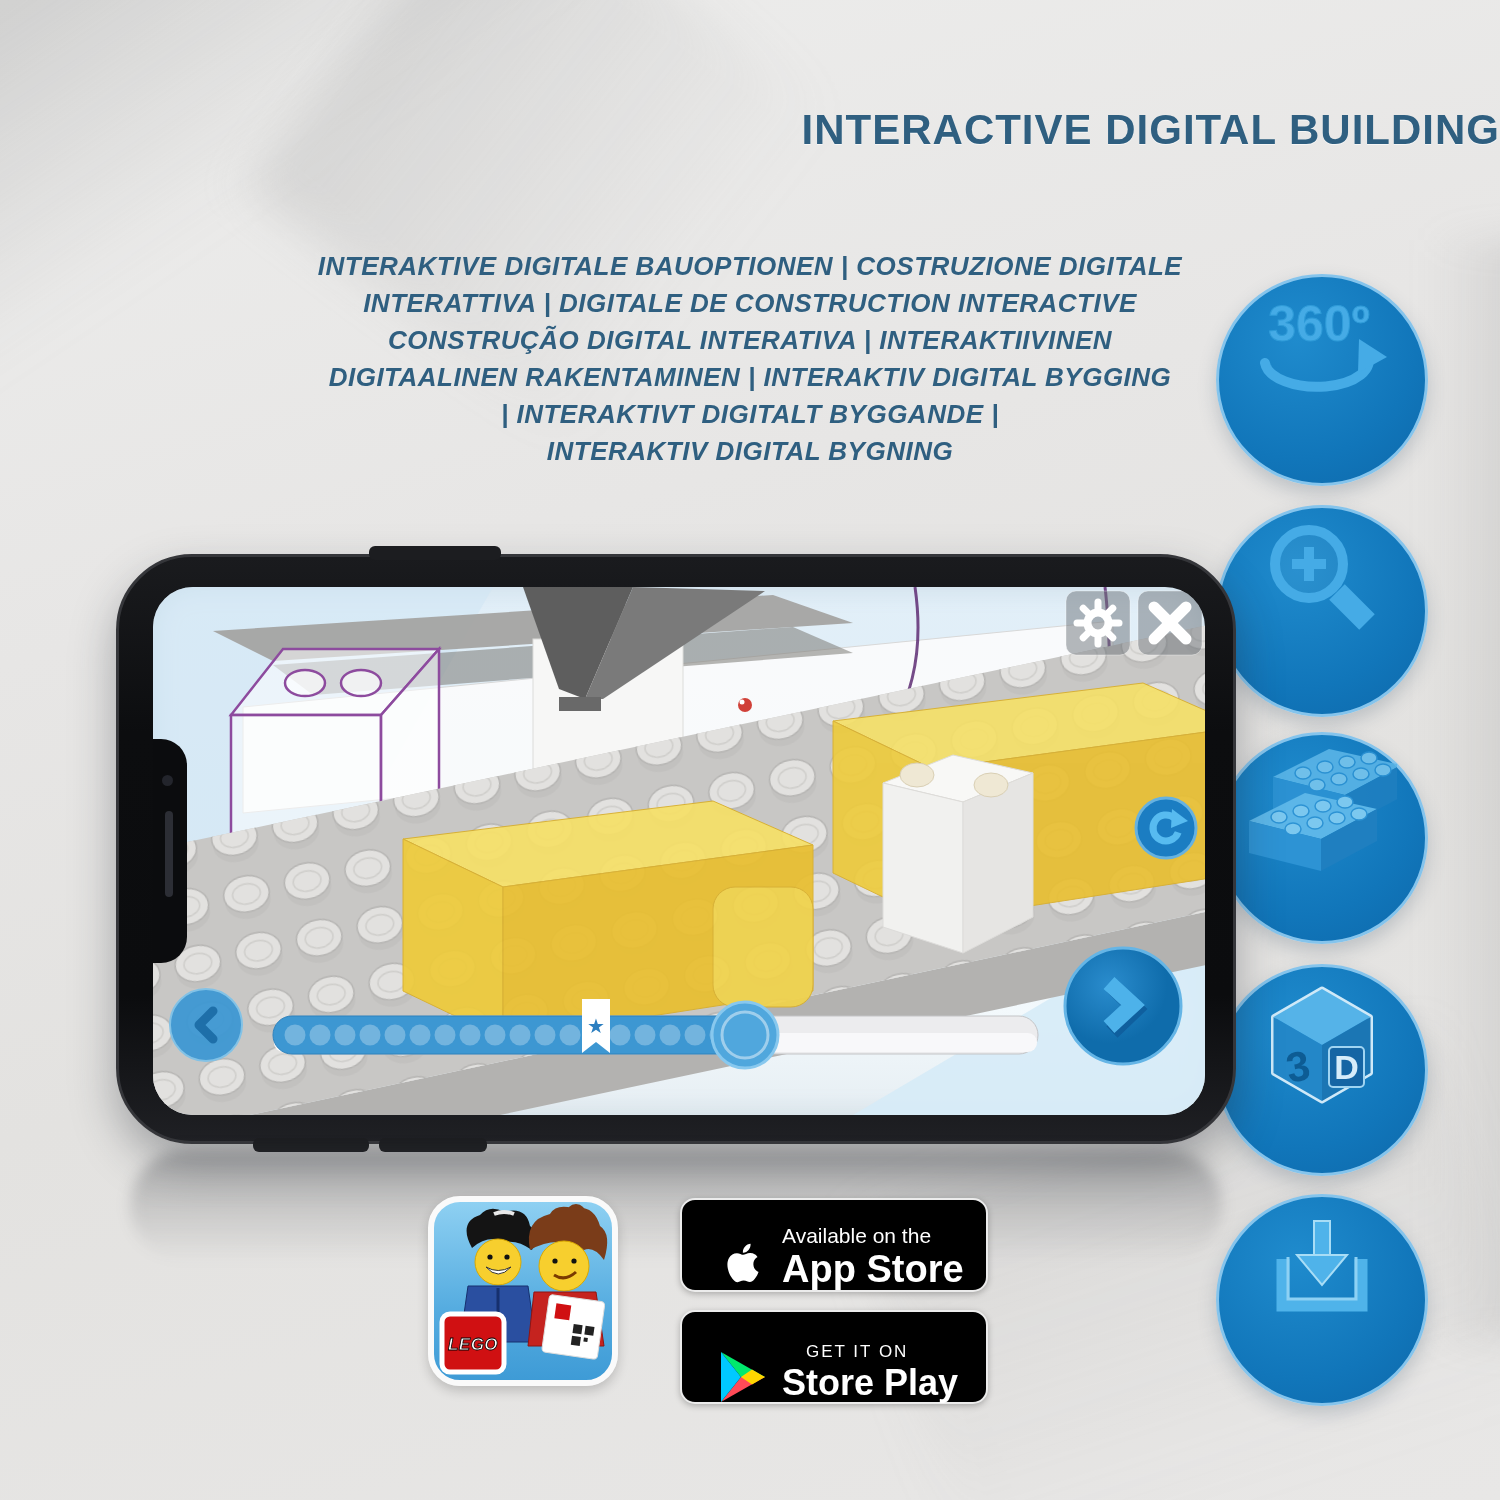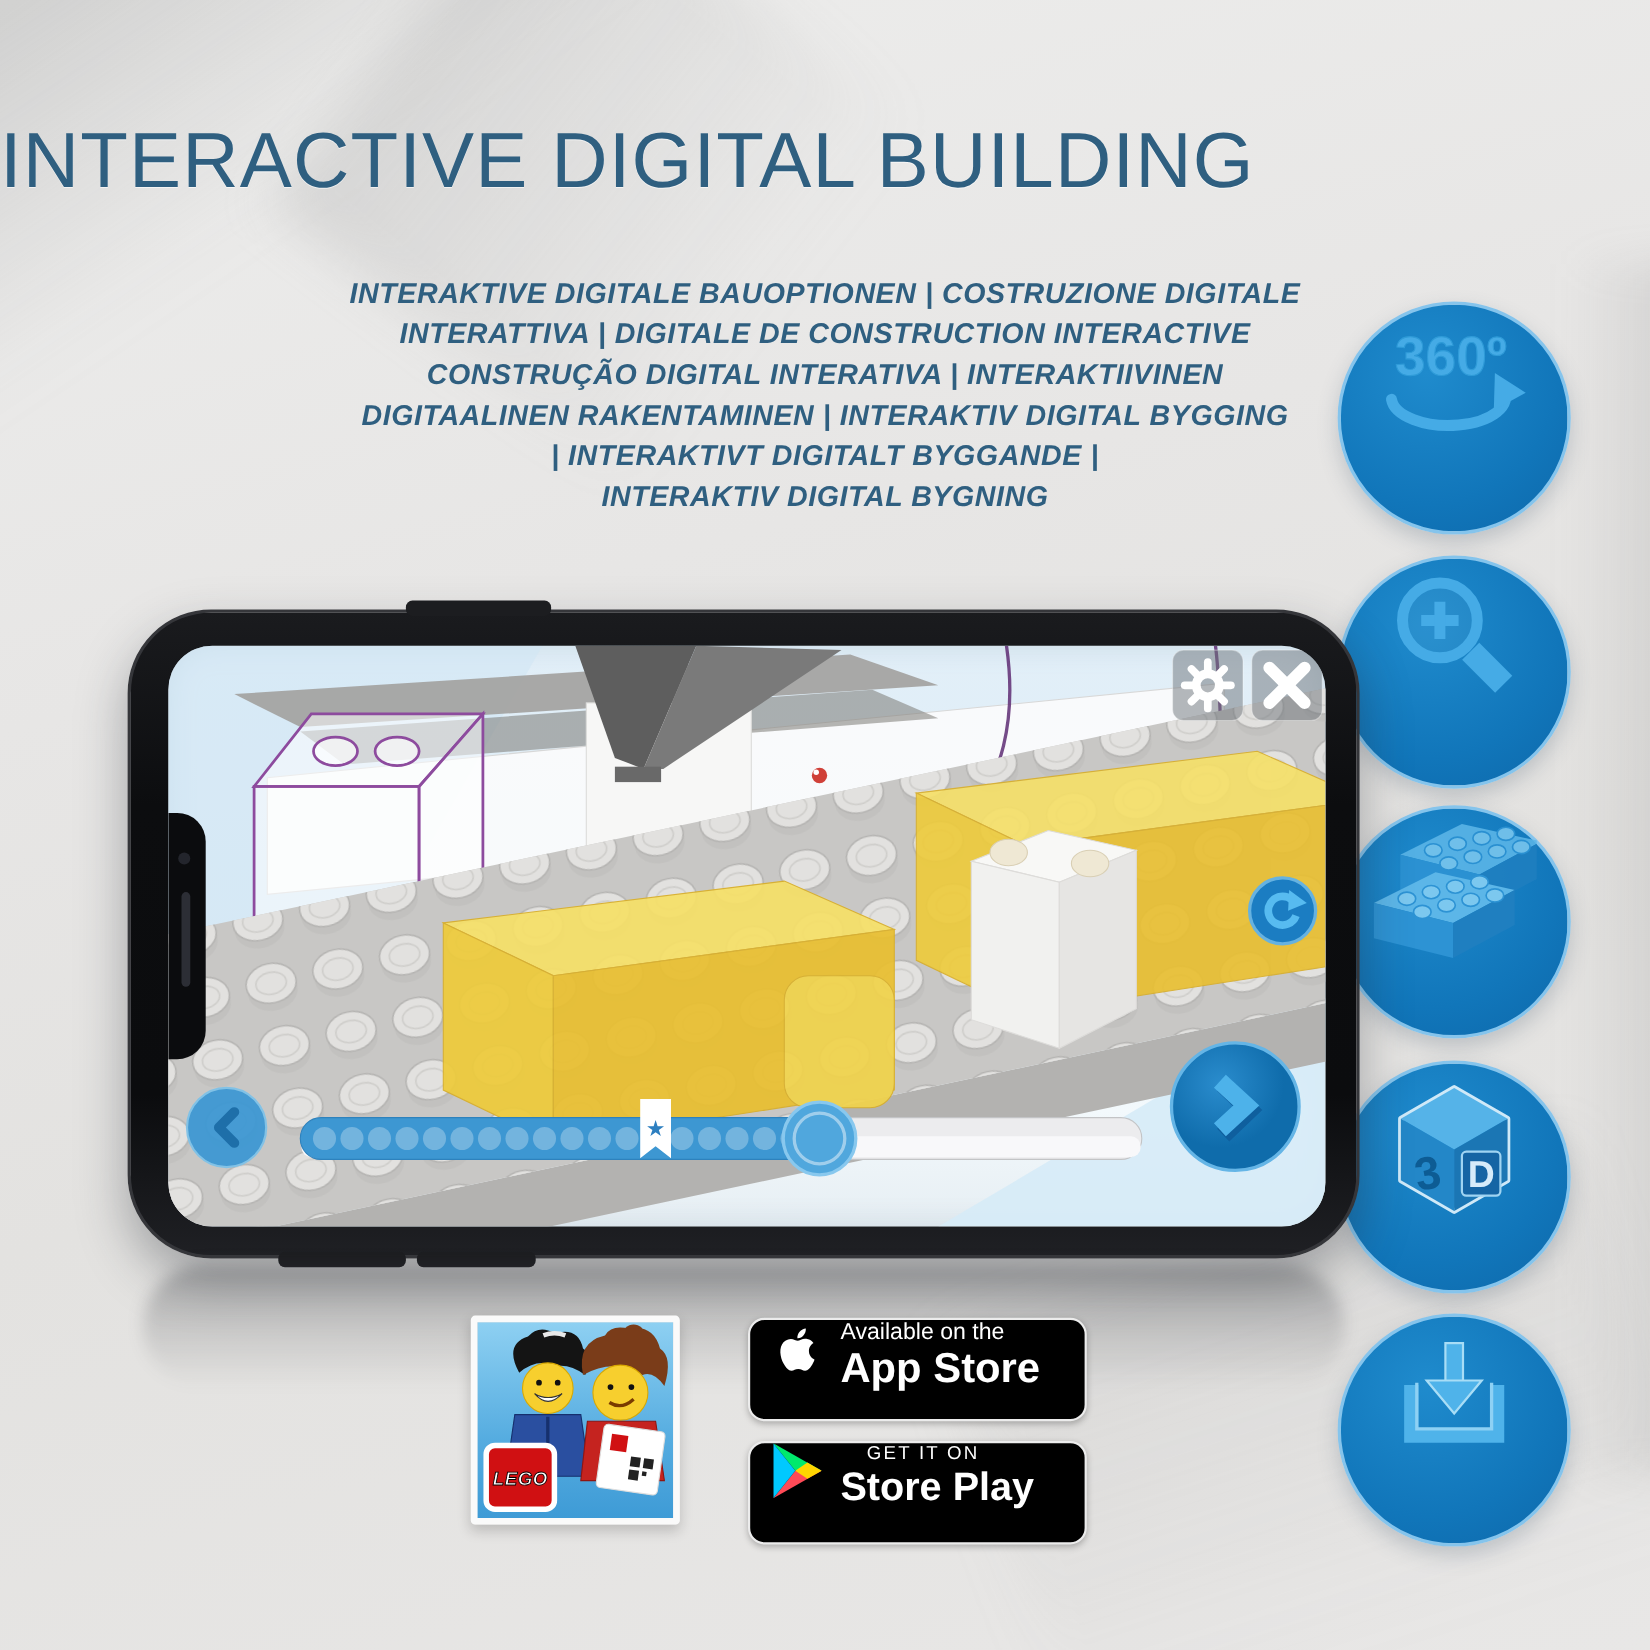--- a/index.html
+++ b/index.html
@@ -13,22 +13,22 @@
   .streak-1{left:-260px;top:-140px;width:900px;height:340px;transform:rotate(-34deg);
     background:linear-gradient(180deg,rgba(150,150,150,.38),rgba(150,150,150,0));filter:blur(26px);}
   .streak-2{left:330px;top:-60px;width:420px;height:420px;transform:rotate(-52deg);
     background:linear-gradient(180deg,rgba(165,165,165,.30),rgba(165,165,165,0));filter:blur(22px);}
   .streak-3{left:1430px;top:240px;width:120px;height:1100px;
     background:linear-gradient(90deg,rgba(150,150,150,0),rgba(140,140,140,.28));filter:blur(18px);}
   .streak-4{left:900px;top:1120px;width:600px;height:380px;transform:rotate(-18deg);
     background:linear-gradient(180deg,rgba(160,160,160,.16),rgba(160,160,160,0));filter:blur(24px);}
 
   .page-title{
-    position:absolute;top:106px;left:0;width:1500px;text-align:left;
-    font-size:71px;font-weight:normal;letter-spacing:1px;color:#2f5f80;
+    position:absolute;top:106px;left:0;width:1500px;text-align:right;
+    font-size:42px;font-weight:bold;letter-spacing:1px;color:#2f5f80;
     text-shadow:0 1px 0 rgba(255,255,255,.6);
   }
   .subtitle{
     position:absolute;top:248px;left:220px;width:1060px;text-align:center;
     color:#2f5f80;font-weight:bold;font-size:26px;line-height:37px;letter-spacing:.5px;font-style:italic;
   }
   .subtitle .line{display:block;}
 
   
   .fcircle{
@@ -63,29 +63,30 @@
   }
   .notch .cam{position:absolute;left:9px;top:36px;width:11px;height:11px;border-radius:50%;background:#23252c;}
   .notch .speaker{position:absolute;left:12px;top:72px;width:8px;height:86px;border-radius:5px;background:#2c2e35;}
   .phone-reflection{
     position:absolute;left:130px;top:1150px;width:1092px;height:112px;border-radius:56px;
     background:linear-gradient(180deg,rgba(55,58,64,.32),rgba(55,58,64,0));filter:blur(7px);
   }
 
   
   .app-icon{
-    position:absolute;left:428px;top:1196px;width:190px;height:190px;border-radius:4px;
+    position:absolute;left:428px;top:1196px;width:190px;height:190px;border-radius:32px;
     border:6px solid #fafafa;box-sizing:border-box;overflow:hidden;
     background:linear-gradient(180deg,#8ed0f2 0%,#55ace0 60%,#3e9bd6 100%);
     box-shadow:0 5px 12px rgba(0,0,0,.18);cursor:pointer;
   }
   .badge{
     position:absolute;left:680px;width:308px;height:94px;border-radius:15px;background:#000;
-    border:2px solid #ececec;box-sizing:border-box;display:flex;align-items:flex-start;cursor:pointer;
+    border:2px solid #ececec;box-sizing:border-box;display:flex;align-items:flex-end;cursor:pointer;
     box-shadow:0 2px 6px rgba(0,0,0,.25);
+    padding-left:18px;
   }
   .badge-appstore{top:1198px}.badge-googleplay{top:1310px}
   .badge .logo{width:62px;display:flex;justify-content:center;margin-left:12px;flex:0 0 auto;}
   .badge .text{color:#fff;margin-left:8px;line-height:1.05;}
   .badge .tagline{font-size:21px;font-weight:400;}
   .badge-googleplay .tagline{font-size:17px;letter-spacing:2px;margin-left:24px;}
   .badge .name{font-size:38px;font-weight:bold;margin-top:3px;}
   .badge-googleplay .name{font-size:36px;}
 </style>
 </head>

